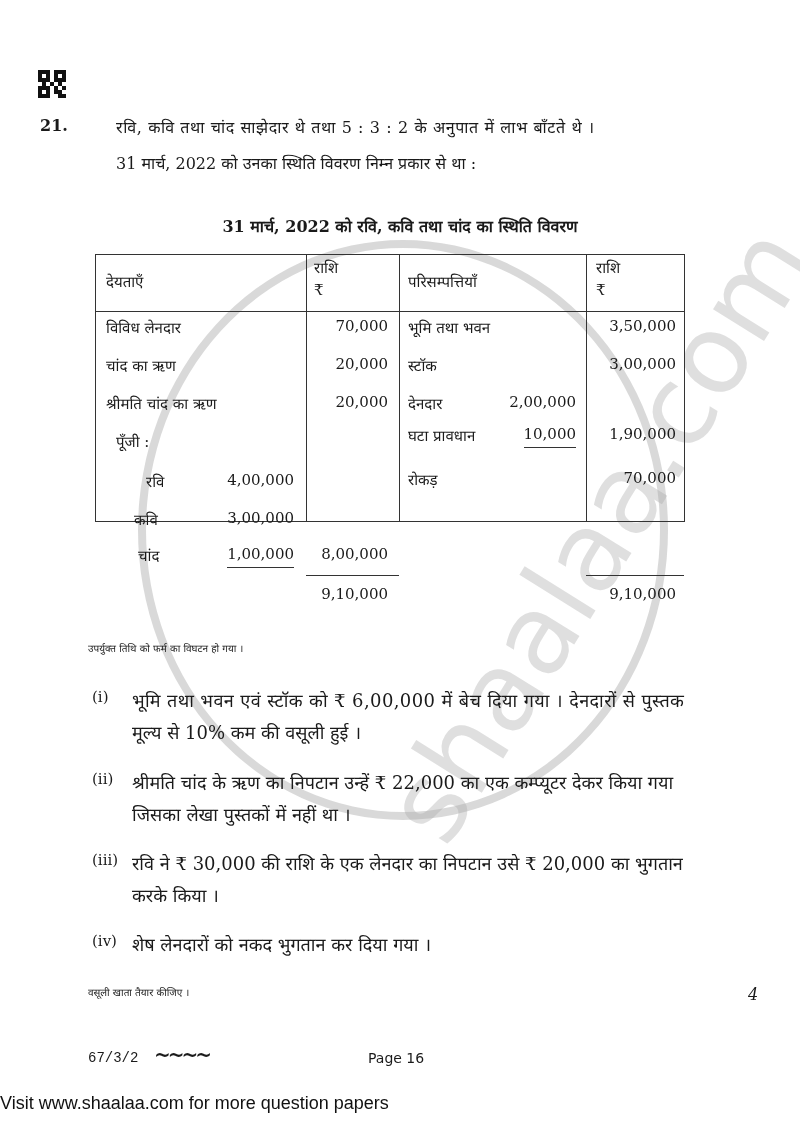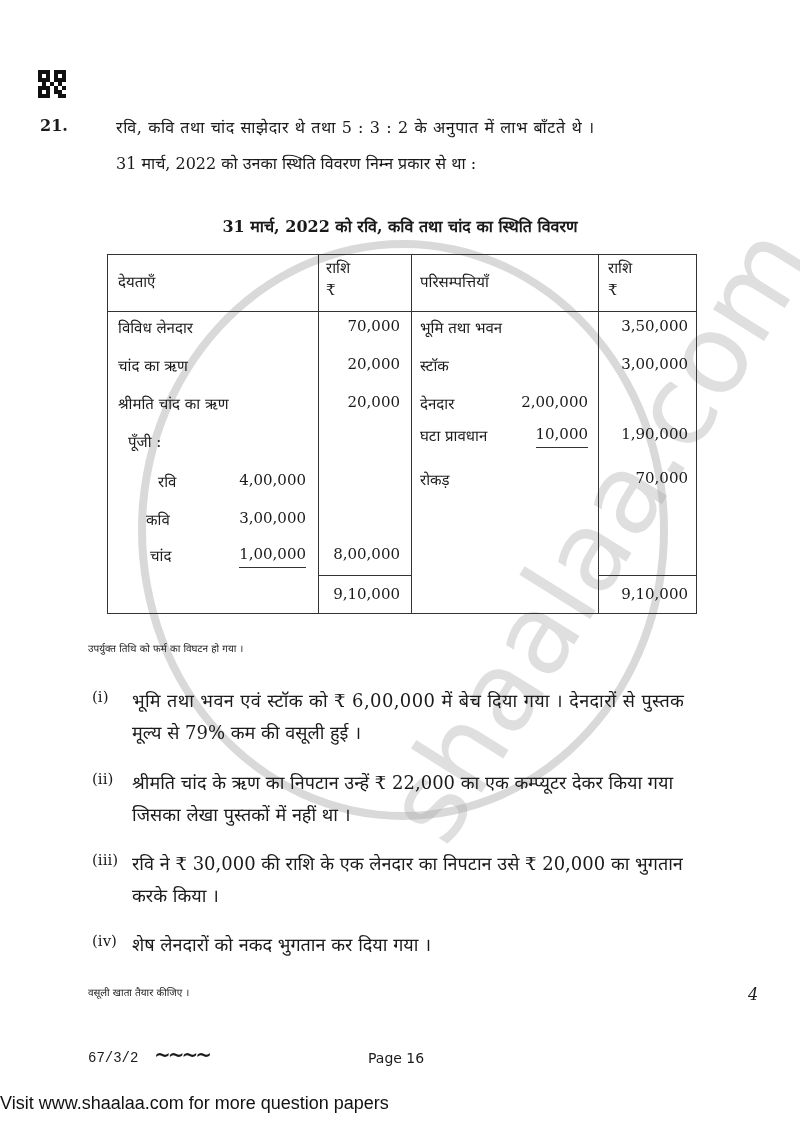--- a/index.html
+++ b/index.html
@@ -14,21 +14,21 @@
     }
     .qr span { width: 4px; height: 4px; }
     .qr span.on { background: #111; }
     .qnum { left: 40px; top: 116px; font-size: 16px; font-weight: bold; font-family: "DejaVu Serif", serif; }
     .qline { left: 88px; font-size: 16px; white-space: nowrap; margin-left: 28px; }
     .qline1 { top: 116px; letter-spacing: 0.6px; }
     .qline2 { top: 152px; }
     .tbl-title { left: 0; width: 800px; text-align: center; top: 215px; font-size: 16px; font-weight: bold; }
 
     .table {
-      left: 107px; top: 254px; width: 590px; height: 360px;
+      left: 95px; top: 254px; width: 590px; height: 268px;
       border: 1.5px solid #333; box-sizing: border-box;
     }
     .vline { position: absolute; top: 0; bottom: 0; width: 0; border-left: 1.5px solid #333; }
     .hline { position: absolute; left: 0; right: 0; height: 0; border-top: 1.5px solid #333; }
     .cell { position: absolute; font-size: 15px; white-space: nowrap; }
     .r { }
     .ul { border-bottom: 1.5px solid #333; padding-bottom: 4px; }
     .hdr-small { font-size: 15px; line-height: 19px; }
 
     .para { left: 88px; font-size: 10px; white-space: nowrap; }
@@ -159,21 +159,21 @@
   <div class="cell r" style="right:8px;top:170px">1,90,000</div>
   <div class="cell" style="left:312px;top:214px">रोकड़</div>
   <div class="cell r" style="right:8px;top:214px">70,000</div>
   <div class="cell r" style="right:8px;top:330px">9,10,000</div>
 </div>
 
 <div class="abs para" style="top:641px">उपर्युक्त तिथि को फर्म का विघटन हो गया ।</div>
 
 <div class="abs roman" style="top:688px">(i)</div>
 <div class="abs itemtext" style="top:688px;letter-spacing:0.4px">भूमि तथा भवन एवं स्टॉक को ₹ 6,00,000 में बेच दिया गया । देनदारों से पुस्तक</div>
-<div class="abs itemtext" style="top:720px">मूल्य से 79% कम की वसूली हुई ।</div>
+<div class="abs itemtext" style="top:720px">मूल्य से 10% कम की वसूली हुई ।</div>
 
 <div class="abs roman" style="top:770px">(ii)</div>
 <div class="abs itemtext" style="top:770px">श्रीमति चांद के ऋण का निपटान उन्हें ₹ 22,000 का एक कम्प्यूटर देकर किया गया</div>
 <div class="abs itemtext" style="top:802px">जिसका लेखा पुस्तकों में नहीं था ।</div>
 
 <div class="abs roman" style="top:851px">(iii)</div>
 <div class="abs itemtext" style="top:851px">रवि ने ₹ 30,000 की राशि के एक लेनदार का निपटान उसे ₹ 20,000 का भुगतान</div>
 <div class="abs itemtext" style="top:883px">करके किया ।</div>
 
 <div class="abs roman" style="top:932px">(iv)</div>

